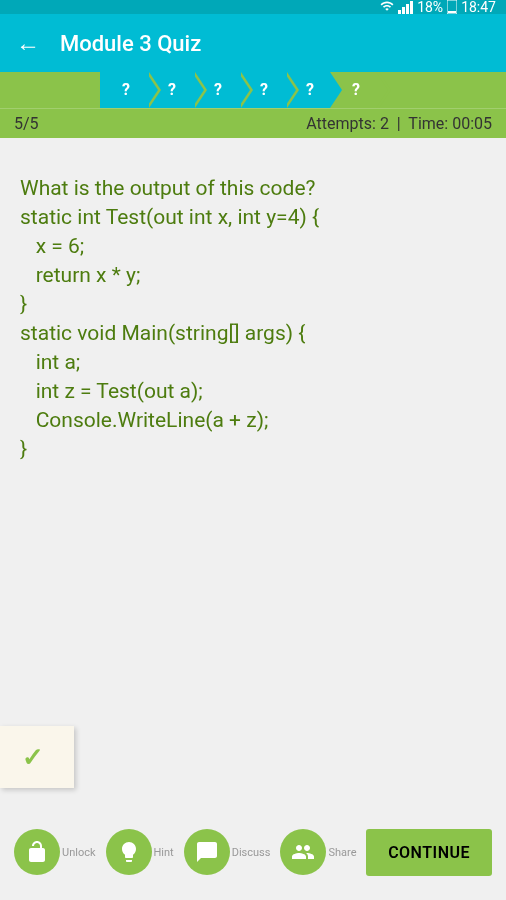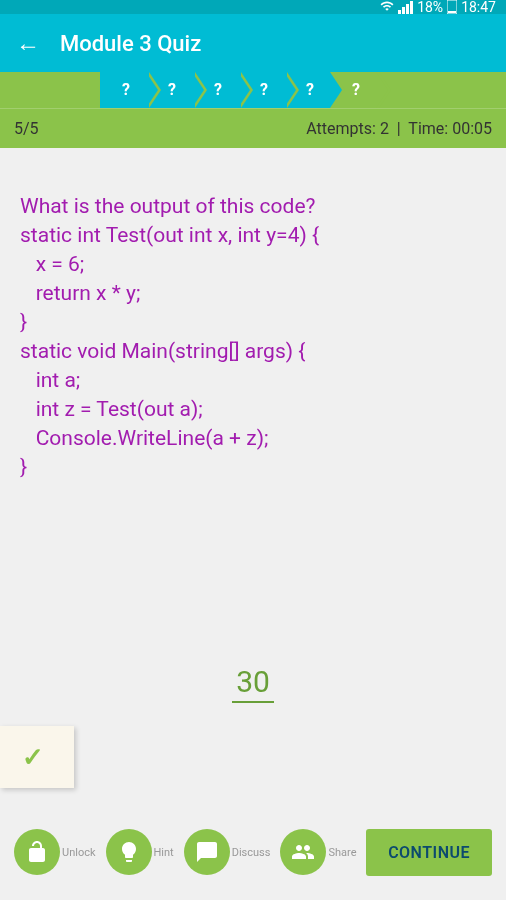--- a/index.html
+++ b/index.html
@@ -13,41 +13,41 @@
 .back-arrow { font-size: 24px; margin-right: 20px; cursor: pointer; }
 .title { font-size: 22px; font-weight: 500; }
 
 .progress-row { height: 36px; background: #8bc34a; display: flex; align-items: center; padding: 0 0 0 100px; }
 .chev { position: relative; height: 36px; width: 46px; background: #00bcd4; display: flex; align-items: center; justify-content: center; color: white; font-weight: bold; font-size: 16px; line-height: 1; padding-left: 6px; }
 .chev::after { content: ""; position: absolute; right: -12px; top: 0; border-left: 12px solid #00bcd4; border-top: 18px solid transparent; border-bottom: 18px solid transparent; z-index: 2; }
 .chev::before { content: ""; position: absolute; right: -15px; top: 0; border-left: 12px solid #8bc34a; border-top: 18px solid transparent; border-bottom: 18px solid transparent; z-index: 1; }
 .chev.active { background: #8bc34a; }
 .chev.active::after { border-left-color: #8bc34a; }
 
-.info-row { height: 40px; background: #8bc34a; display: flex; align-items: center; justify-content: space-between; padding: 0 14px; color: #333; font-size: 16px; border-top: 1px solid rgba(255,255,255,0.2); }
+.info-row { height: 30px; background: #8bc34a; display: flex; align-items: center; justify-content: space-between; padding: 0 14px; color: #333; font-size: 16px; border-top: 1px solid rgba(255,255,255,0.2); }
 .info-right { color: #333; }
 
 .content { padding: 36px 20px 0 20px; background: #f0f0f0; }
-.question { font-size: 21px; line-height: 1.38; color: #a21caf; white-space: pre-wrap; font-family: Roboto, Arial, sans-serif; margin-top: 8px; }
+.question { font-size: 21px; line-height: 1.38; color: #4d7c0f; white-space: pre-wrap; font-family: Roboto, Arial, sans-serif; }
 
 .answer-box { margin-top: 180px; text-align: center; }
 .answer { font-size: 30px; color: #689f38; border-bottom: 2px solid #689f38; padding: 2px 4px; display: inline-block; }
 
 .correct-banner { position: absolute; left: 0; bottom: 112px; background: #faf6eb; padding: 16px 30px 16px 22px; display: flex; align-items: center; gap: 16px; box-shadow: 2px 2px 5px rgba(0,0,0,0.18); }
 .check { color: #8bc34a; font-size: 26px; font-weight: bold; }
 .correct-text { color: #8bc34a; font-size: 22px; font-weight: 500; }
 
 .bottom-bar { position: absolute; bottom: 0; left: 0; right: 0; height: 90px; display: flex; align-items: center; padding: 0 14px 6px 14px; background: #f0f0f0; }
 .action-group { display: flex; gap: 10px; }
 .action { display: flex; flex-direction: row; align-items: center; gap: 2px; }
 .action-btn { width: 46px; height: 46px; border-radius: 50%; background: #8bc34a; display: flex; align-items: center; justify-content: center; cursor: pointer; }
 .action-btn svg { fill: white; width: 24px; height: 24px; }
 .action-label { font-size: 11px; color: #999; }
 
-.continue { margin-left: auto; background: #8bc34a; color: #0c4a6e; font-size: 16px; font-weight: 600; letter-spacing: 0.5px; padding: 14px 22px; border: none; border-radius: 3px; cursor: pointer; }
+.continue { margin-left: auto; background: #8bc34a; color: #000000; font-size: 16px; font-weight: 600; letter-spacing: 0.5px; padding: 14px 22px; border: none; border-radius: 3px; cursor: pointer; }
 </style>
 </head>
 <body>
 
 <div class="status-bar">
   <span>
     <svg width="14" height="14" viewBox="0 0 24 24" fill="white">
         <path d="M1 9l2 2c4.97-4.97 13.03-4.97 18 0l2-2C16.93 2.93 7.07 2.93 1 9zm8 8l3 3 3-3c-1.66-1.66-4.34-1.66-6 0zm-4-4l2 2c2.76-2.76 7.24-2.76 10 0l2-2c-3.87-3.87-10.13-3.87-14 0z"></path>
       </svg>
   </span>
@@ -95,23 +95,20 @@
   <div class="question">What is the output of this code?
 static int Test(out int x, int y=4) {
    x = 6;
    return x * y;
 }
 static void Main(string[] args) {
    int a;
    int z = Test(out a);
    Console.WriteLine(a + z);
 }</div>
-  <div class="answer-box">
-    <span class="answer">30</span>
-  </div>
 </div>
 
 <div class="correct-banner">
   <span class="check">✓</span>
 </div>
 
 <div class="bottom-bar">
   <div class="action-group">
     <div class="action">
       <div class="action-btn">

